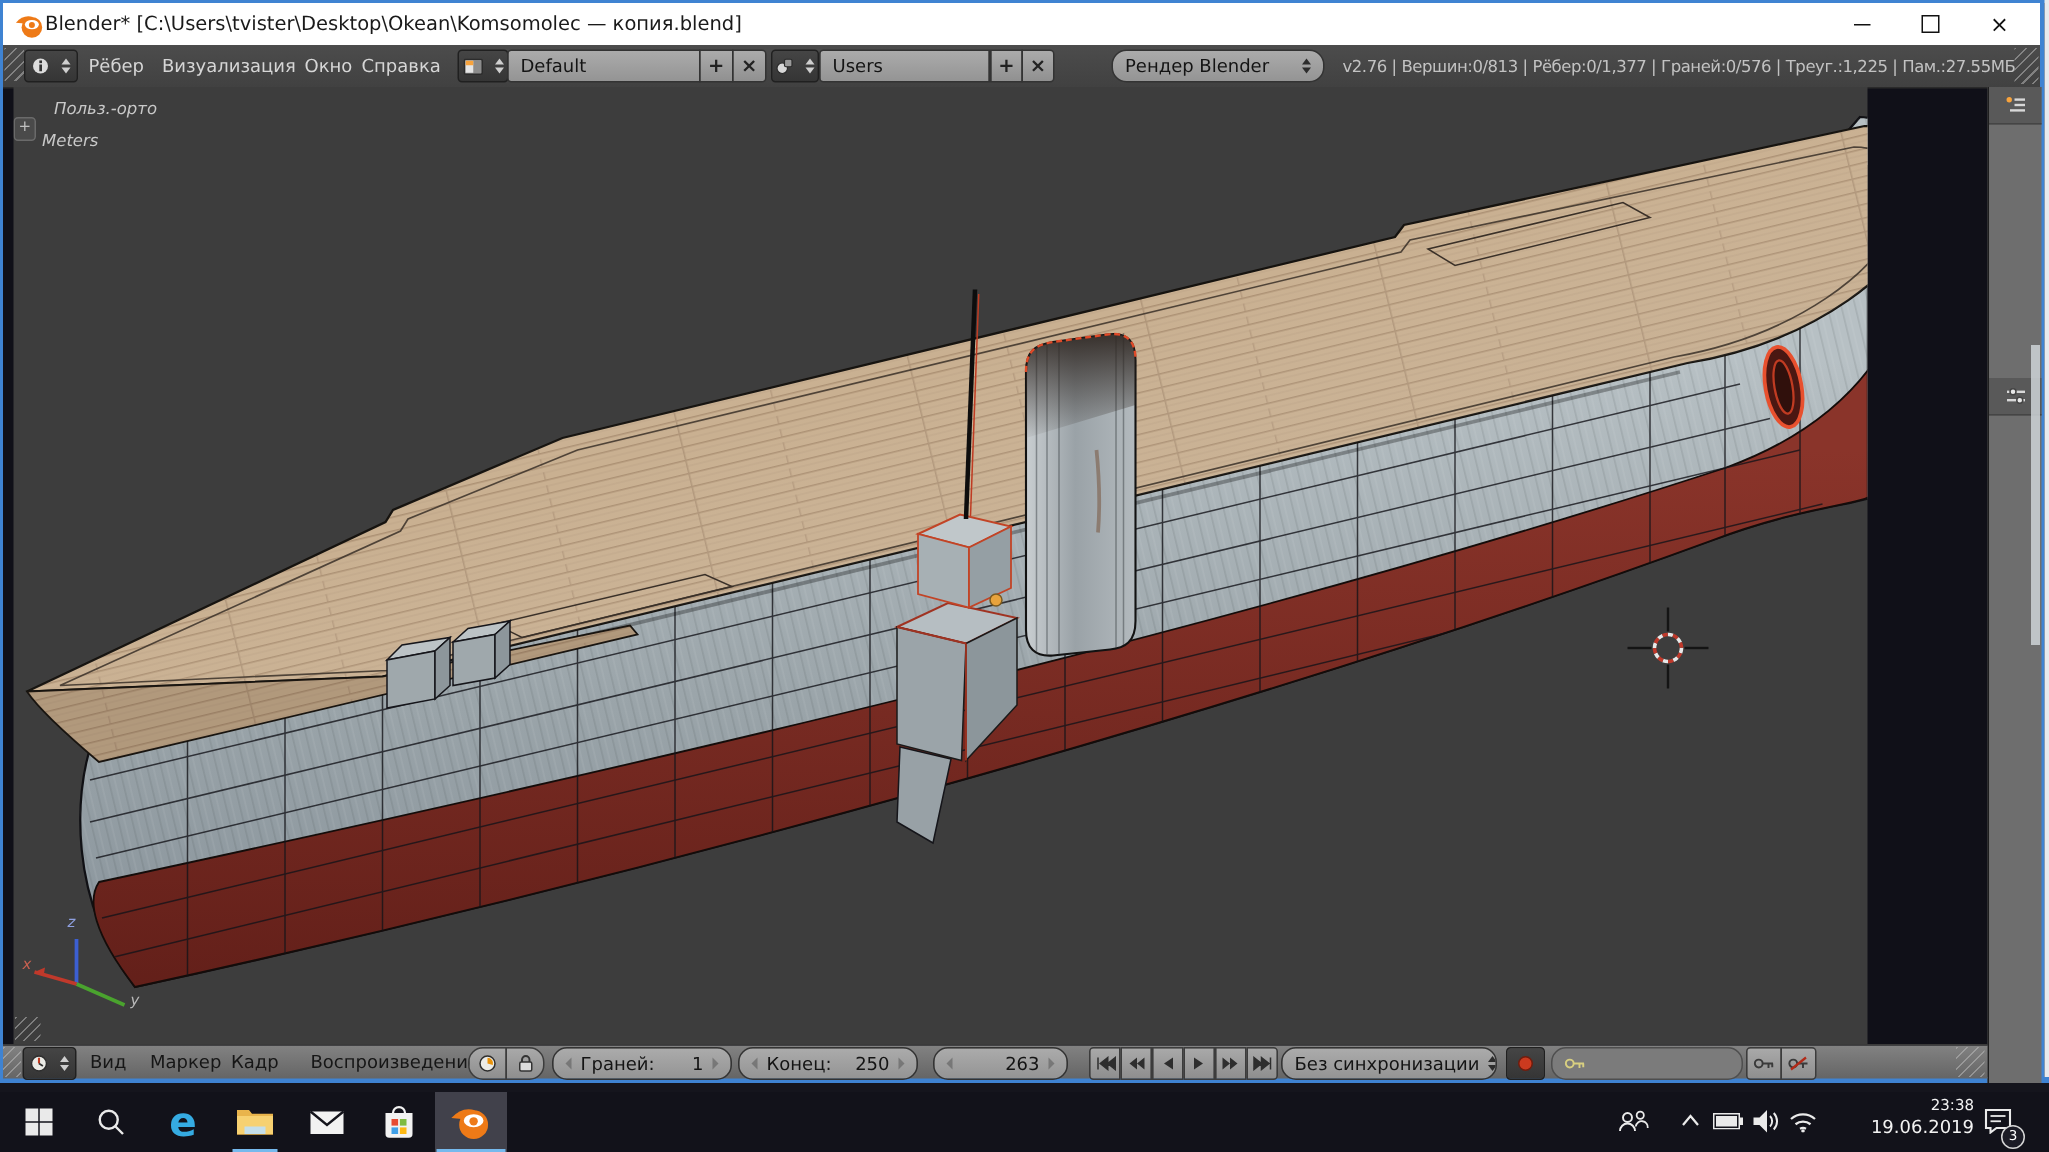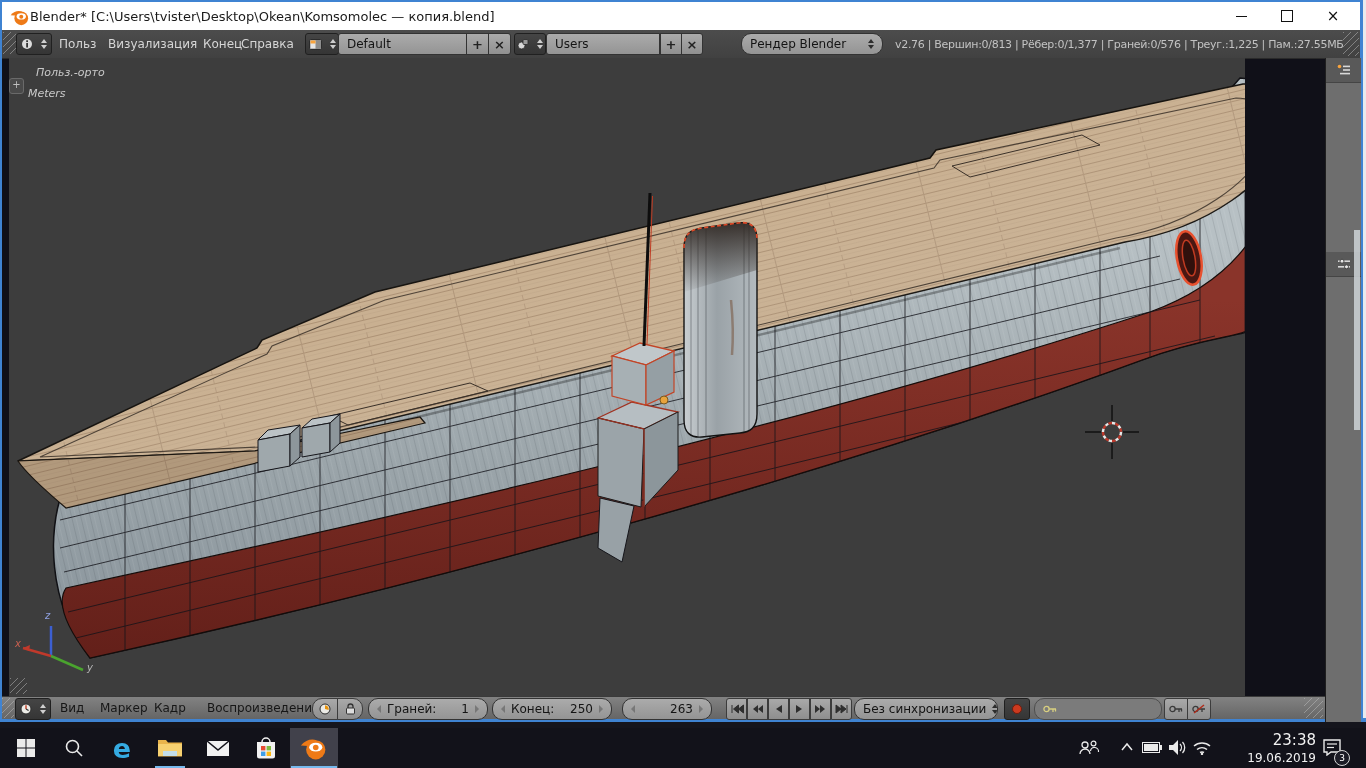--- a/index.html
+++ b/index.html
@@ -58,21 +58,21 @@
   #timeline{left:2px;top:696px;width:1323px;height:22px;background:linear-gradient(#828282,#656565);
     border-top:1px solid #3a3a3a;}
   .tbtn{height:20px;background:linear-gradient(#a9a9a9,#8e8e8e);border:1px solid #3c3c3c;
     display:flex;align-items:center;justify-content:center;}
   
   #taskbar{left:0;top:728px;width:1366px;height:40px;background:#12121a;}
   .task-btn{position:absolute;top:0;width:48px;height:40px;display:flex;align-items:center;justify-content:center;}
   .task-underline{position:absolute;top:38px;height:2px;background:#76b9ed;}
   .tray-text{color:#f2f2f2;font-size:13px;margin-top:32px;}
   #clock-block{position:absolute;left:1246px;top:3px;width:70px;text-align:right;color:#f2f2f2;line-height:1.3;}
-  #clock-time{font-size:15px;}
+  #clock-time{font-size:10px;}
   #clock-date{font-size:12px;}
   #notif-badge{position:absolute;left:1334px;top:750px;width:14px;height:14px;border-radius:50%;
     background:#1c1c26;border:1px solid #d5d5d5;color:#fff;font-size:9px;display:flex;
     align-items:center;justify-content:center;}
 </style>
 </head>
 <body>
 
 <div class="abs" id="win-border-top"></div>
 <div class="abs" id="win-border-left"></div>
@@ -108,23 +108,23 @@
     <svg width="12" height="12" viewBox="0 0 12 12">
       <circle cx="6" cy="6" r="5" fill="#dcdcdc"></circle>
         <rect x="5.2" y="2.3" width="1.8" height="1.8" fill="#333"></rect>
         <rect x="5.2" y="5" width="1.8" height="4.5" fill="#333"></rect>
     </svg>
     <span class="updown light">
         <i class="u"></i>
         <i class="d"></i>
       </span>
   </div>
-  <span class="abs menu-label" style="left:57px;top:7px">Польз</span>
+  <span class="abs menu-label" style="left:57px;top:7px">Рёбер</span>
   <span class="abs menu-label" style="left:106px;top:7px">Визуализация</span>
-  <span class="abs menu-label" style="left:201px;top:7px">Конец</span>
+  <span class="abs menu-label" style="left:201px;top:7px">Окно</span>
   <span class="abs menu-label" style="left:239px;top:7px">Справка</span>
 
   <div class="abs ebtn" style="left:303px;top:3px;width:32px">
     <svg width="13" height="11" viewBox="0 0 13 11">
       <rect x="0.5" y="0.5" width="12" height="10" rx="1" fill="#8c8c8c" stroke="#2c2c2c"></rect>
       <rect x="1.5" y="1.5" width="5" height="8" fill="#e6e6e6"></rect>
         <rect x="1.5" y="1.5" width="5" height="3" fill="#f8a33c"></rect>
     </svg>
     <span class="updown light">
         <i class="u"></i>

